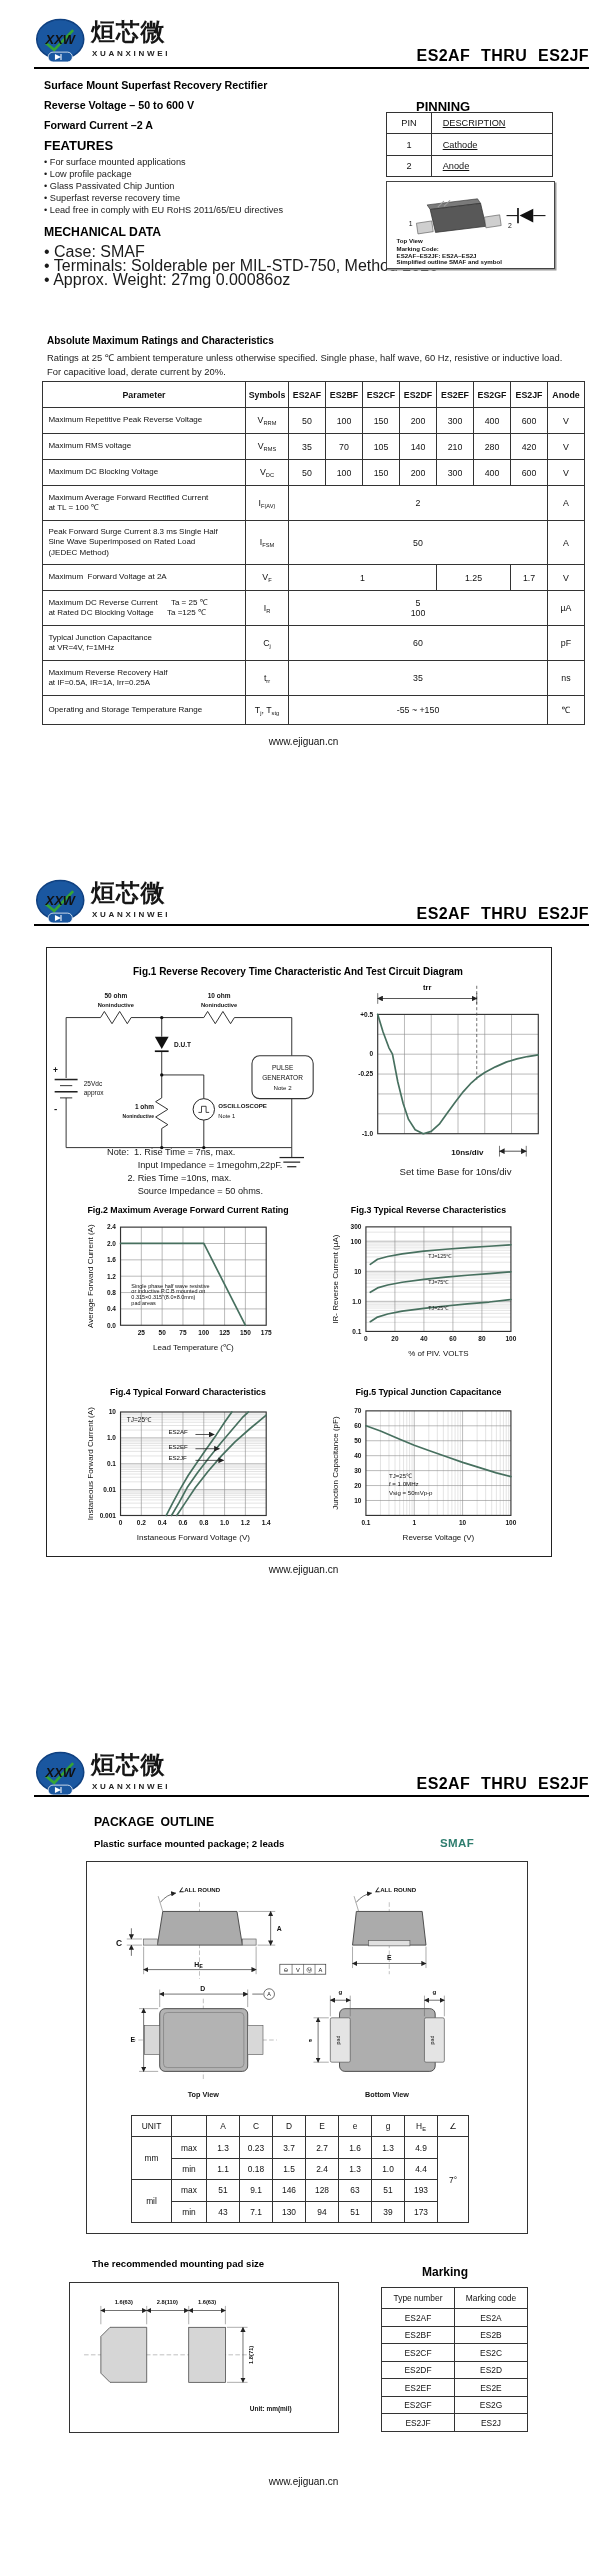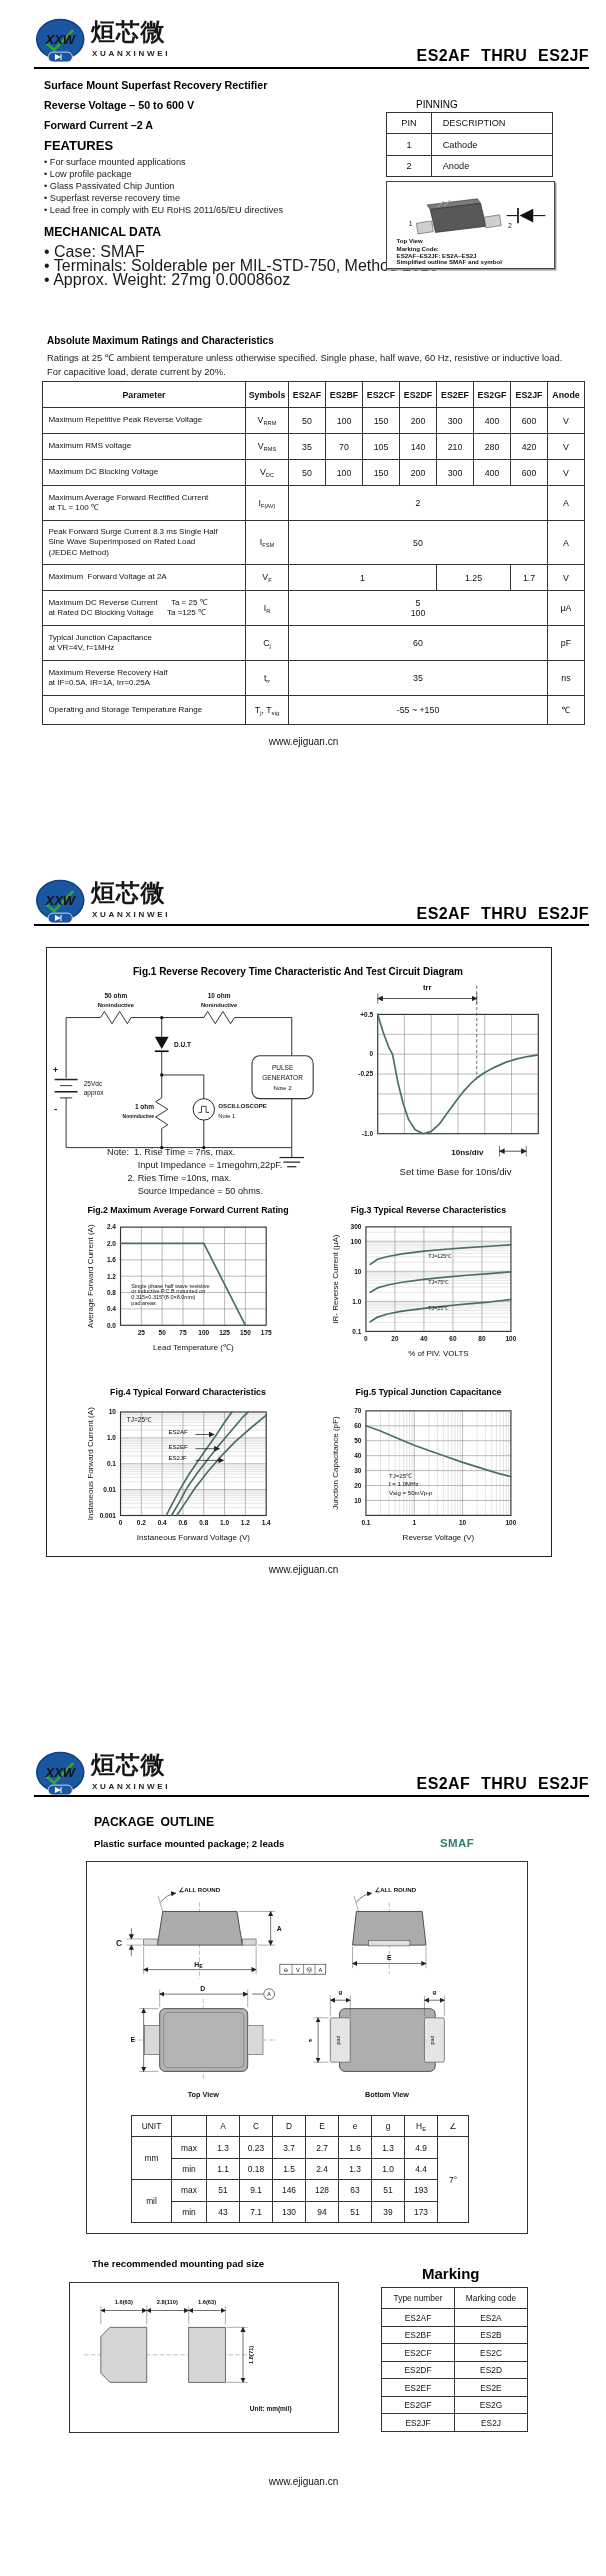--- a/index.html
+++ b/index.html
@@ -19,25 +19,25 @@
   
   .subtitle div{font-size:10.7px;font-weight:bold;color:#000;line-height:20px;}
   .h-features{font-size:13px;font-weight:bold;color:#000;}
   .h-mech{font-size:12.2px;font-weight:bold;color:#000;}
   .blist div{font-size:9.2px;line-height:12px;color:#1a1a1a;}
   .blist div::before{content:"• ";}
   .mlist div{font-size:16px;line-height:13.8px;color:#1a1a1a;}
   .mlist div::before{content:"• ";}
 
   
-  .h-pinning{font-size:10px;font-weight:normal;color:#000;padding-left:28px;}
+  .h-pinning{font-size:13px;font-weight:bold;color:#000;padding-left:28px;}
   #pin-table{border-collapse:collapse;width:167px;border:1.5px solid #333;}
   #pin-table th,#pin-table td{border:1.1px solid #333;font-size:9.2px;height:18.4px;}
   #pin-table th:first-child,#pin-table td:first-child{width:42px;text-align:center;}
-  #pin-table th:last-child,#pin-table td:last-child{text-align:left;padding-left:10.7px;font-weight:normal;}
+  #pin-table th:last-child,#pin-table td:last-child{text-align:left;padding-left:10.7px;font-weight:normal;text-decoration:underline;}
   #pin-table th{font-weight:normal;}
   .pkg-box{width:167px;height:86px;border:1.1px solid #444;background:#fff;box-shadow:1.5px 1.5px 0 #9a9a9a;}
 
   
   .h-ratings{font-size:10px;font-weight:bold;color:#000;}
   .intro div{font-size:9.4px;line-height:13.8px;color:#1a1a1a;}
   #ratings-table{border-collapse:collapse;width:540px;border:1.5px solid #222;table-layout:fixed;}
   #ratings-table th,#ratings-table td{border:0.8px solid #333;text-align:center;font-size:8.8px;
       white-space:pre-line;padding:0 1.5px;color:#111;}
   #ratings-table th{font-weight:bold;}
@@ -61,21 +61,21 @@
   
   .h-pkgout{font-size:12.2px;font-weight:bold;color:#000;word-spacing:3.1px;}
   .h-plastic{font-size:9.6px;font-weight:bold;color:#000;}
   .smaf{font-size:11.5px;font-weight:bold;color:#2e7d6e;letter-spacing:0.4px;}
   .outline-box{border:1.1px solid #333;background:#fff;}
   #dim-table{border-collapse:collapse;width:337px;border:1.1px solid #333;table-layout:fixed;}
   #dim-table th,#dim-table td{border:0.8px solid #333;font-size:8.4px;text-align:center;height:18.4px;}
   #dim-table th{font-weight:normal;}
   .h-pad{font-size:9.6px;font-weight:bold;color:#000;}
   .pad-box{border:1.1px solid #333;background:#fff;}
-  .h-marking{font-size:15px;font-weight:bold;color:#000;}
+  .h-marking{font-size:12px;font-weight:bold;color:#000;}
   #marking-table{border-collapse:collapse;width:147px;border:1.5px solid #333;table-layout:fixed;}
   #marking-table th,#marking-table td{border:0.8px solid #333;font-size:8.4px;text-align:center;height:14.5px;}
   #marking-table th{height:18.4px;font-weight:normal;}
 
   
   .w{stroke:#222;stroke-width:1.2;fill:none;}
   .dim{stroke:#333;stroke-width:0.9;fill:none;}
   .ext{stroke:#666;stroke-width:0.7;fill:none;}
   .cl{stroke:#999;stroke-width:0.8;stroke-dasharray:6 3;fill:none;}
 </style>

